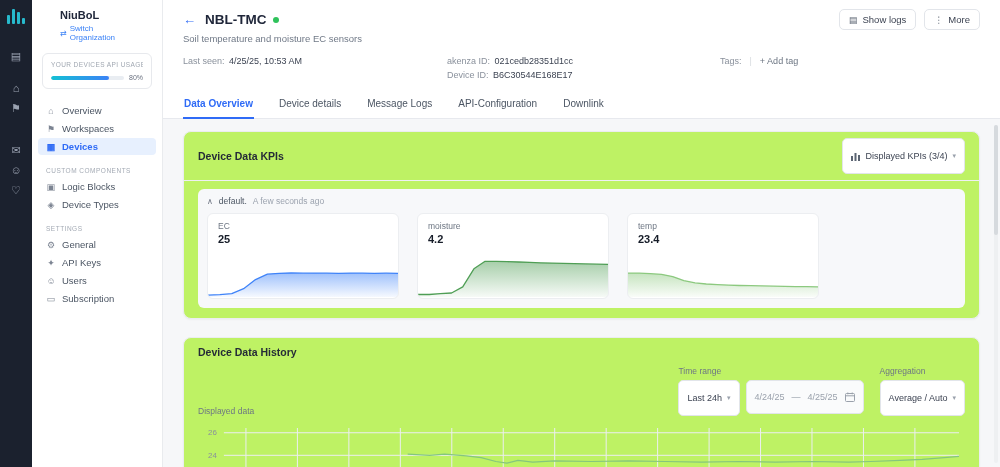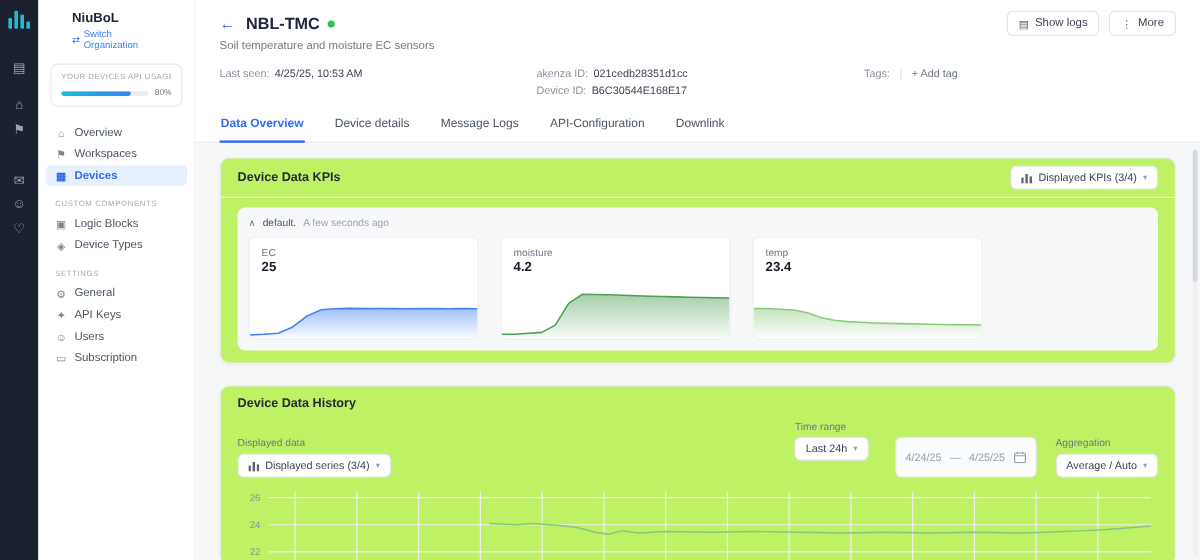--- a/index.html
+++ b/index.html
@@ -56,41 +56,41 @@
   .tabs{display:flex;gap:24px;background:#fff;padding:0 20px;border-bottom:1px solid #e7e9ee}
   .tab{font-size:10px;color:#4b5563;padding:8px 1px 9px;cursor:pointer;position:relative;white-space:nowrap}
   .tab.active{color:#2f6bf6;font-weight:bold}
   .tab.active:after{content:"";position:absolute;left:0;right:0;bottom:-1px;height:2px;background:#2f6bf6}
 
   .content{flex:1;overflow:hidden;padding:12px 20px}
   .card{background:#bef264;border:1px solid #ebedf0;border-radius:8px;box-shadow:0 1px 2px rgba(16,24,40,.04)}
   .card + .card{margin-top:18px}
   .card-head{display:flex;align-items:center;justify-content:space-between;padding:6px 14px;border-bottom:1px solid #eef0f3;min-height:32px}
   .card-title{font-size:10.5px;font-weight:bold;color:#252b37}
-  .dd{display:flex;align-items:center;gap:5px;border:1px solid #e2e5ea;border-radius:5px;background:#fff;font-size:9px;color:#3c4352;padding:0 8px;height:20px;cursor:pointer;white-space:nowrap}
+  .dd{display:flex;align-items:center;gap:5px;border:1px solid #e2e5ea;border-radius:5px;background:#fff;font-size:9px;color:#3c4352;padding:0 8px;height:36px;cursor:pointer;white-space:nowrap}
   .chev{color:#9aa1ac;font-size:7px}
   .mini-chart{flex-shrink:0}
 
   .kpi-wrap{padding:8px 14px 10px}
   .kpi-panel{background:#f7f8fa;border-radius:6px;padding:7px 9px 9px}
   .kpi-collapse{display:flex;align-items:center;gap:6px;font-size:8.5px;margin-bottom:7px;cursor:pointer}
   .collapse-ico{color:#6b7280;font-size:8px}
   .grp-name{color:#4b5563}
   .grp-time{color:#9ca3af}
   .kpi-grid{display:flex;gap:18px}
   .kpi-card{width:192px;height:86px;background:#fff;border:1px solid #eceef1;border-radius:6px;position:relative;overflow:hidden;padding:7px 10px;flex-shrink:0}
   .kpi-label{font-size:8.5px;color:#6d7683}
   .kpi-value{font-size:11px;font-weight:bold;color:#161c28;margin-top:2px}
   .spark{position:absolute;left:0;bottom:0;width:100%;height:46px;display:block}
 
   .hist-body{padding:8px 14px 0}
   .hist-controls{display:flex;align-items:flex-end;margin-top:8px}
   .ctl-group{display:flex;flex-direction:column;gap:4px}
   .ctl-label{font-size:8.5px;color:#6d7683}
-  .ctl-row{display:flex;gap:22px}
+  .ctl-row{display:flex;gap:6px}
   .grow{flex:1}
   .mr16{margin-right:16px}
   .daterange{display:flex;align-items:center;gap:7px;border:1px solid #e2e5ea;border-radius:5px;background:#fafbfc;font-size:9px;color:#9aa1ac;padding:16px 8px;height:20px;cursor:pointer}
   .hist-chart{margin-top:10px}
   .hist-chart svg{width:100%;height:62px;display:block}
 
   .vscroll{position:absolute;right:2px;top:125px;bottom:4px;width:4px;border-radius:2px;background:#eef0f2}
   .vscroll .thumb{width:100%;height:110px;background:#d6dade;border-radius:2px}
 </style>
 </head>
@@ -290,29 +290,20 @@
           </div>
         </div>
       </section>
 
       <section class="card">
         <div class="hist-body">
           <div class="card-title">Device Data History</div>
           <div class="hist-controls">
             <div class="ctl-group">
               <div class="ctl-label">Displayed data</div>
-              <div class="dd">
-                <svg class="mini-chart" width="9" height="9" viewBox="0 0 9 9">
-                    <rect x="0" y="4" width="2" height="5" fill="#5b6472"></rect>
-                    <rect x="3.5" y="1" width="2" height="8" fill="#5b6472"></rect>
-                    <rect x="7" y="3" width="2" height="6" fill="#5b6472"></rect>
-                  </svg>
-                <span>Displayed series (3/4)</span>
-                <span class="chev">▾</span>
-              </div>
             </div>
             <div class="grow"></div>
             <div class="ctl-group mr16">
               <div class="ctl-label">Time range</div>
               <div class="ctl-row">
                 <div class="dd">
                   <span>Last 24h</span>
                   <span class="chev">▾</span>
                 </div>
                 <div class="daterange">

